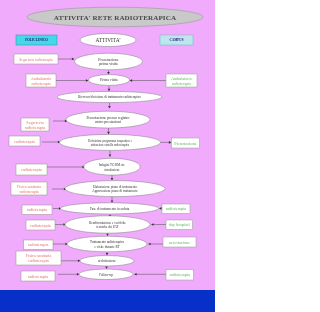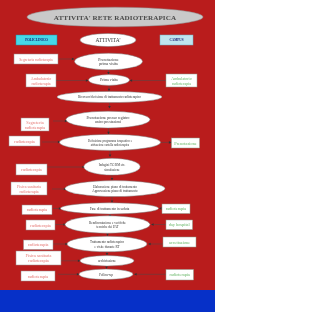--- a/index.html
+++ b/index.html
@@ -1,17 +1,17 @@
 <!DOCTYPE html>
 <html><head>
 <meta charset="utf-8">
 <style>
   html,body{margin:0;padding:0;background:#ffffff;}
   body{width:215px;height:312px;overflow:hidden;font-family:"Liberation Serif",serif;}
-  #page{position:relative;width:215px;height:312px;background:#b91c1c;}
+  #page{position:relative;width:215px;height:312px;background:#f0abfc;}
   .bluebar{position:absolute;left:0;top:290px;width:215px;height:22px;background:#0630c8;}
   svg#chart{position:absolute;left:0;top:0;width:215px;height:290px;display:block;}
   #chart text{font-family:"Liberation Serif",serif;text-anchor:middle;}
   .ttl{font-size:7.1px;fill:#4a4a4a;font-weight:bold;letter-spacing:0.1px;}
   .actxt{font-size:5.4px;fill:#333;}
   .ovtxt{font-size:3.3px;fill:#333;}
   .cytxt{font-size:3.3px;fill:#16186e;font-weight:bold;}
   .redtxt{font-size:4.3px;fill:#e4736f;}
   .grntxt{font-size:4.3px;fill:#68b768;}
   .ov{fill:#ffffff;stroke:#7c7c7c;stroke-width:0.5;}

